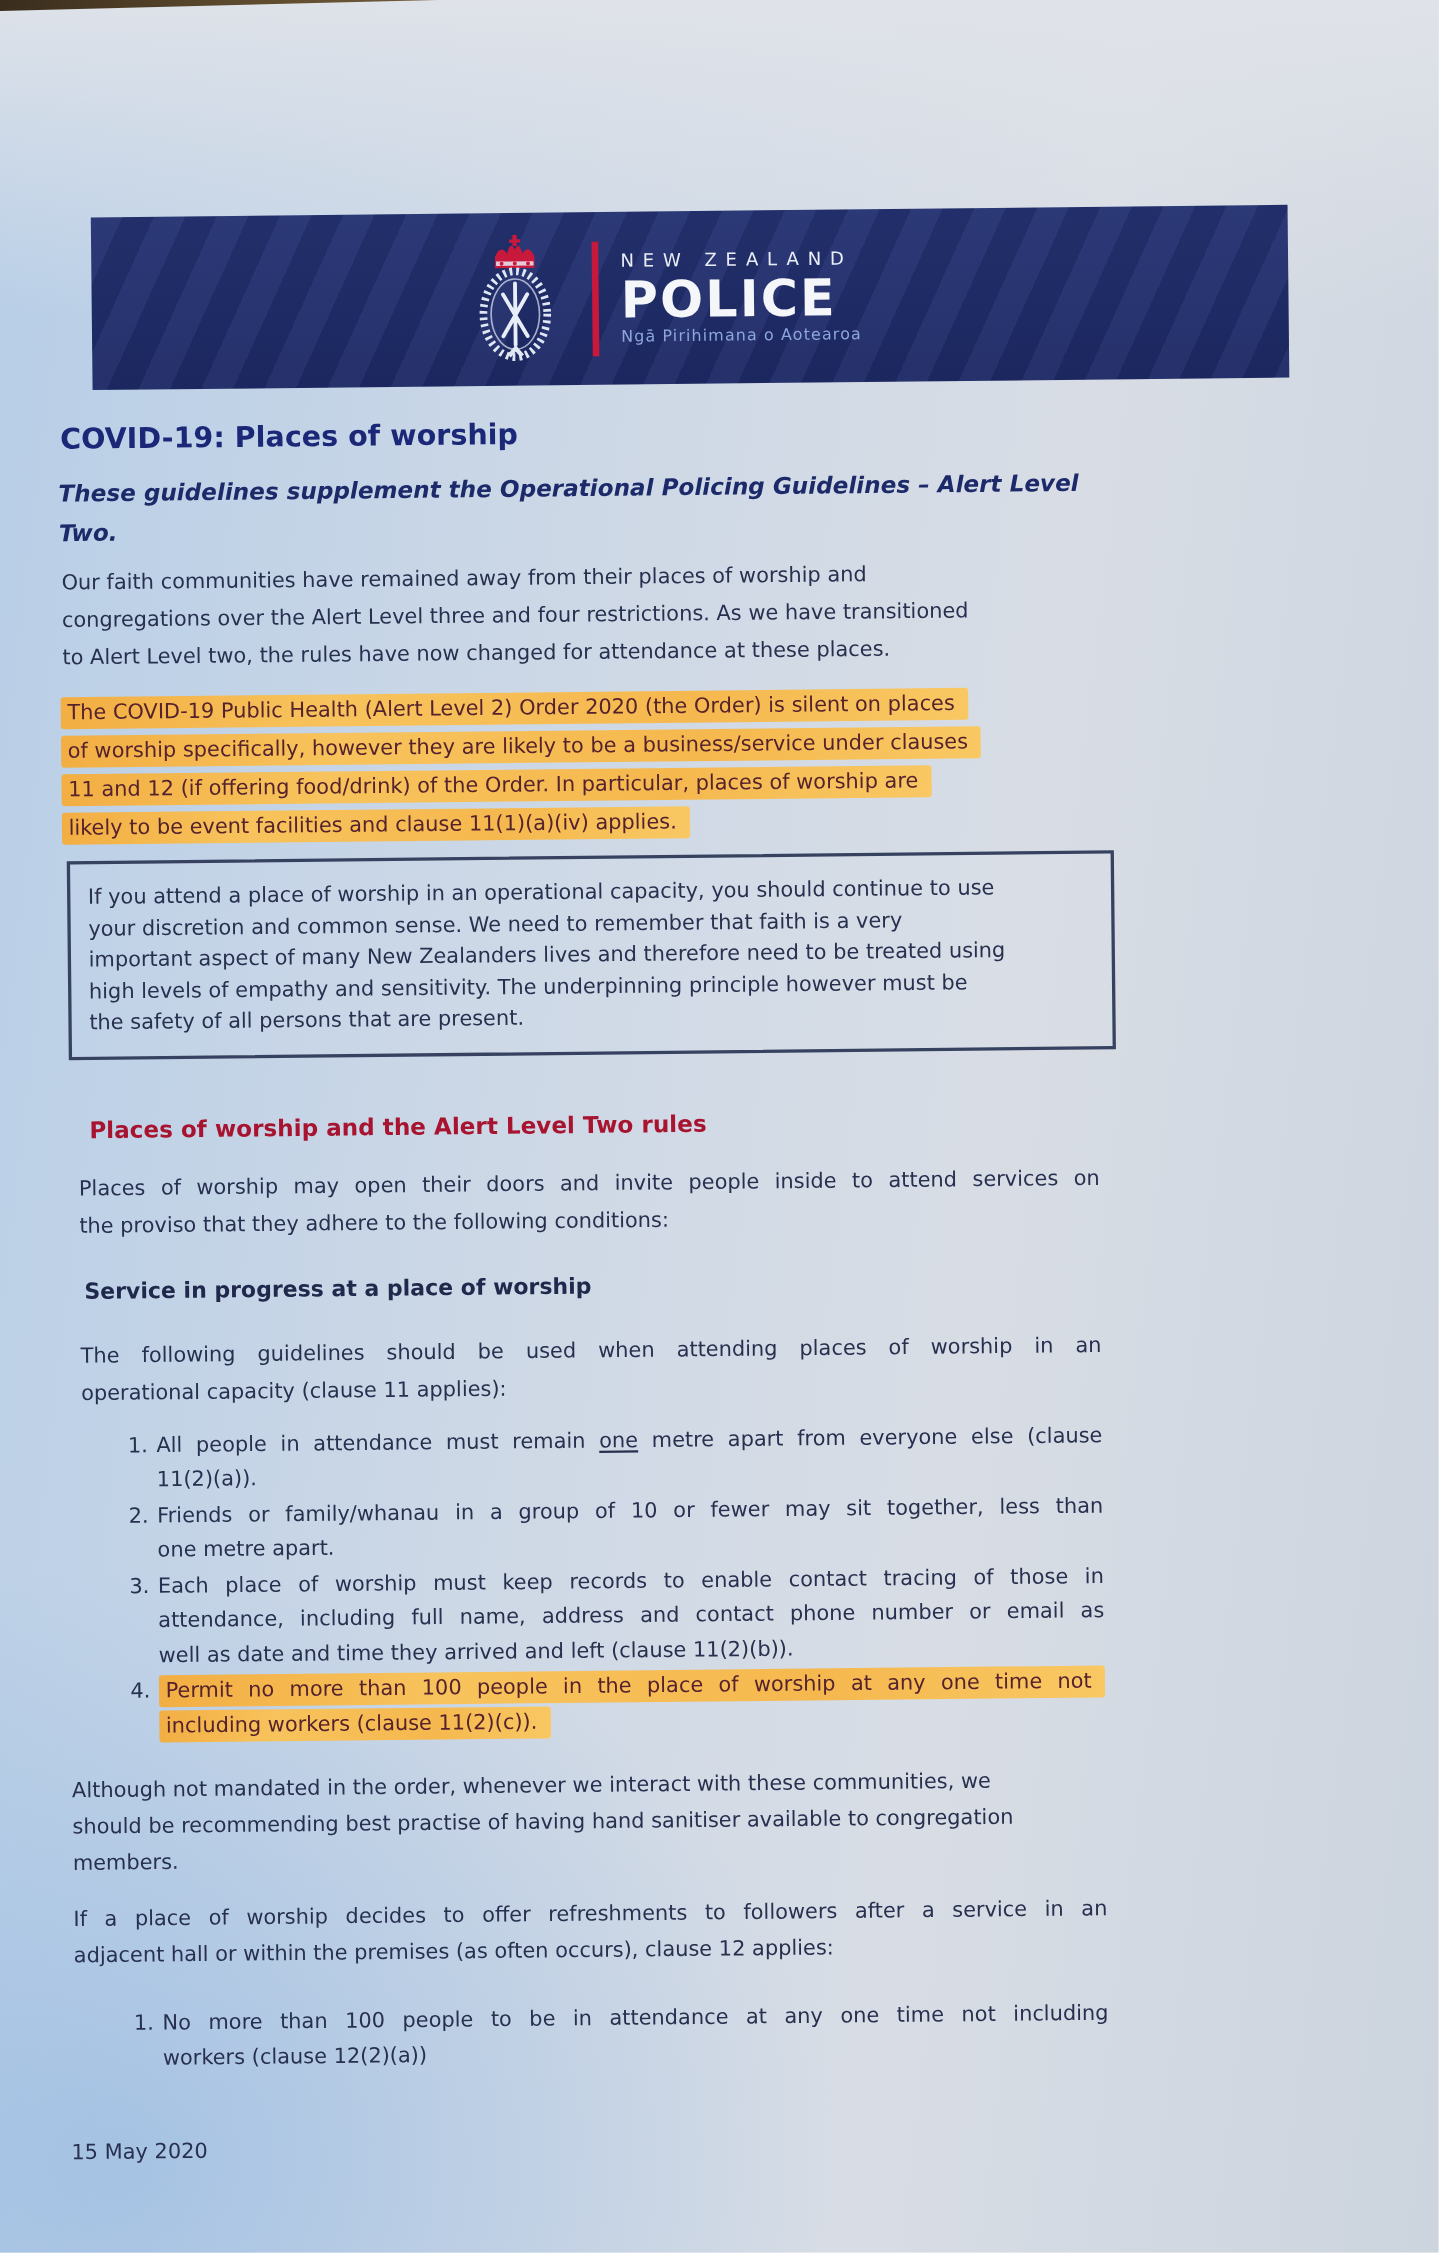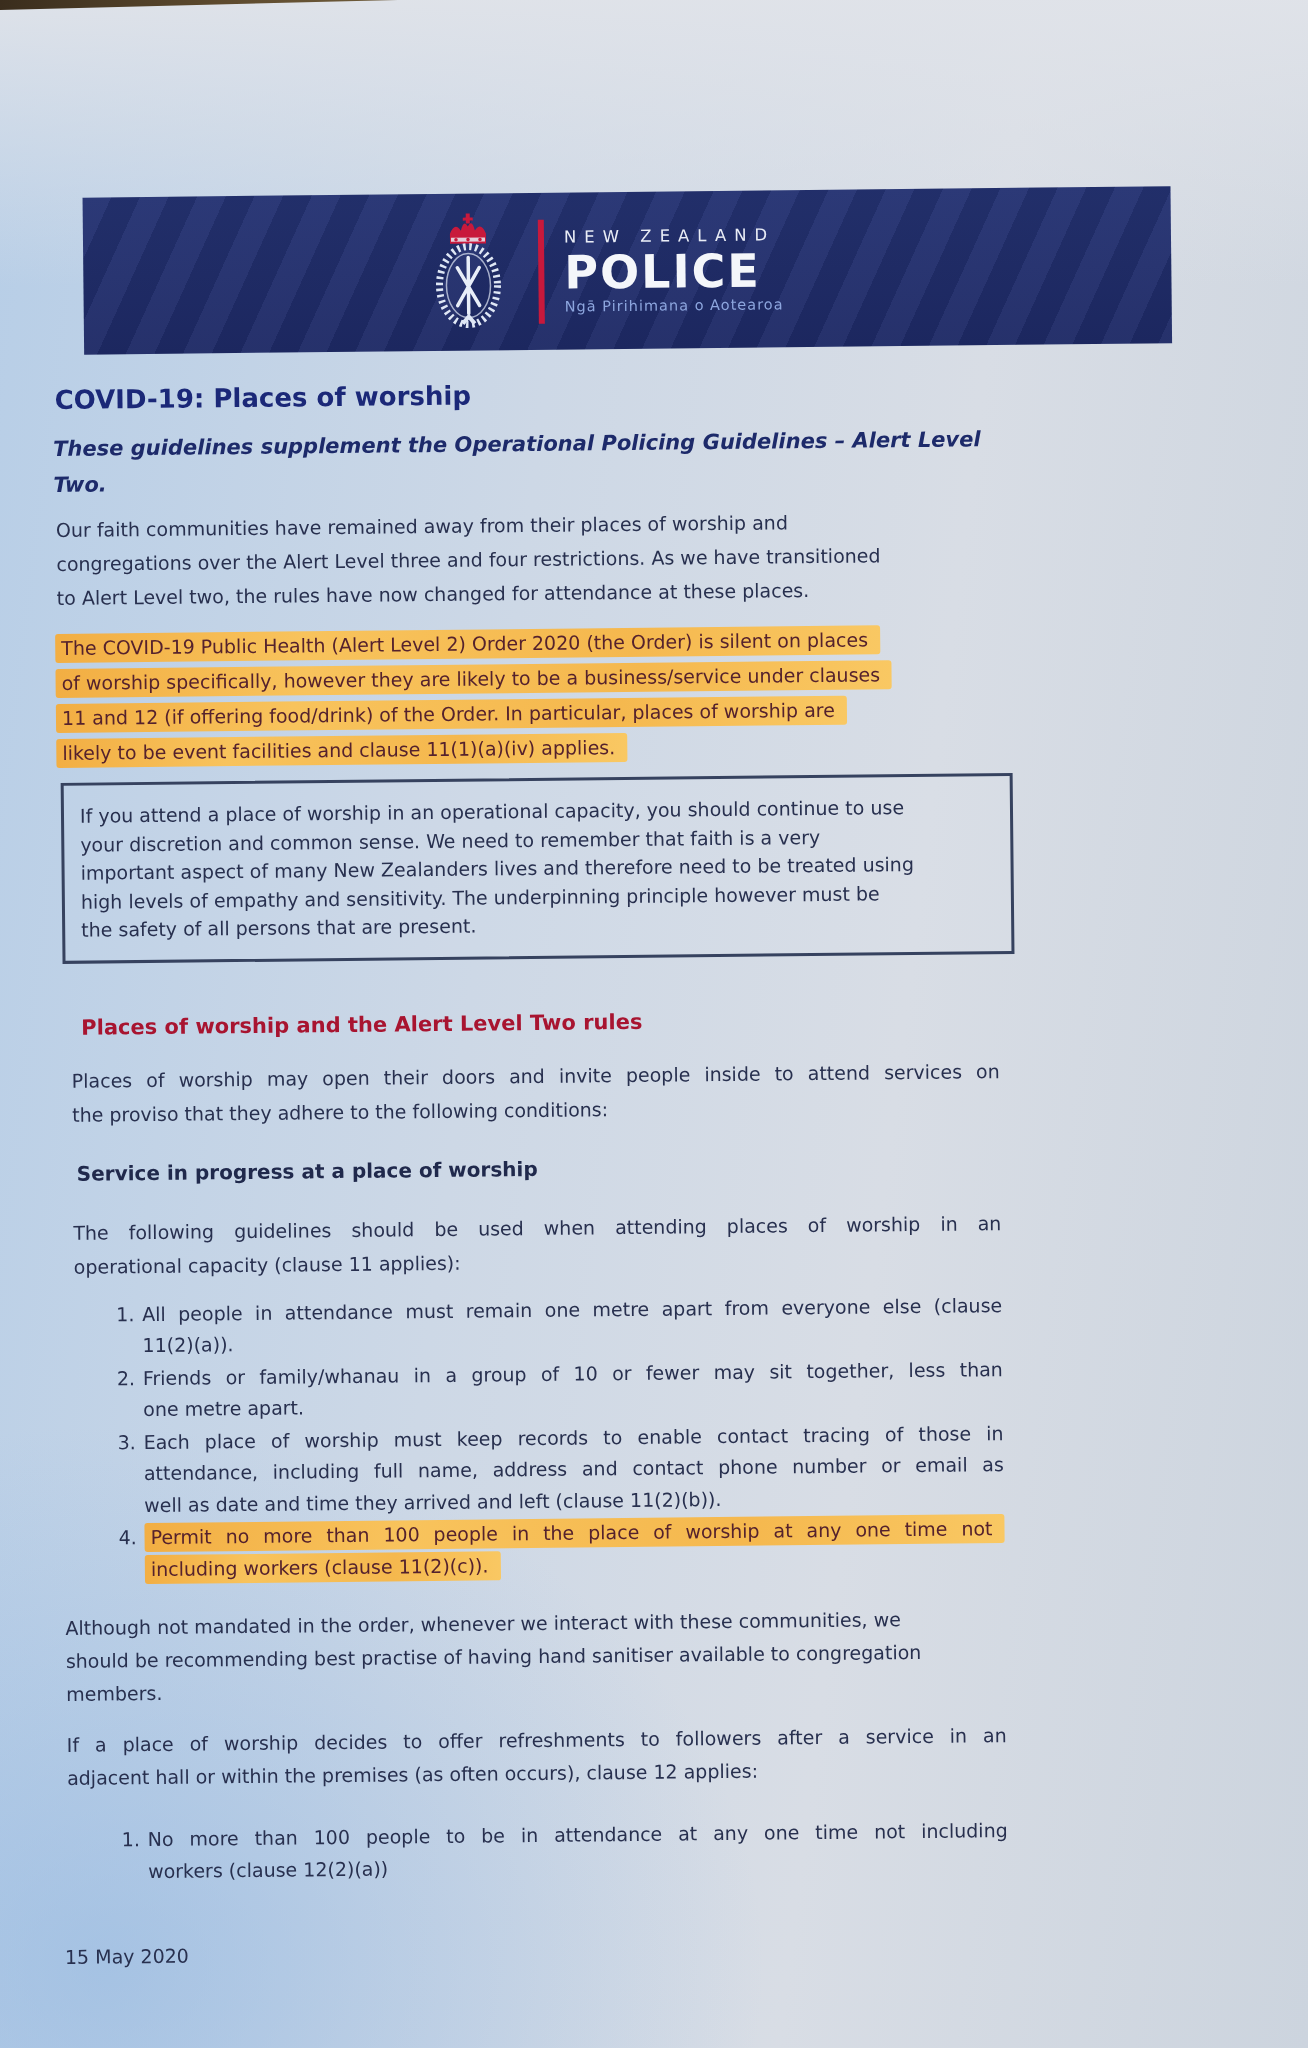--- a/index.html
+++ b/index.html
@@ -54,21 +54,21 @@
     border:3px solid #36425f;padding:16px 18px 16px 16px;line-height:28.5px;
     background:rgba(255,255,255,0.04);
   }
   .red-heading{margin-top:52px;margin-left:22px;font-size:21px;font-weight:bold;color:#a81430;}
   .rules-intro{margin-top:24px;margin-left:12px;line-height:34px;}
   .service-heading{margin-top:30px;margin-left:16px;font-size:20px;font-weight:bold;color:#20294c;}
   .guidelines-intro{margin-top:30px;margin-left:12px;line-height:34px;}
   .nlist{margin-top:16px;line-height:31.5px;}
   .li{position:relative;padding-left:80px;margin-top:1px;}
   .num{position:absolute;left:54px;top:0;}
-  .u{text-decoration-thickness:2px;text-underline-offset:3px;}
+  .u{text-decoration:underline;text-decoration-thickness:2px;text-underline-offset:3px;}
   .sanitiser{margin-top:26px;line-height:33px;}
   .refreshments{margin-top:18px;line-height:33px;}
   .nlist2{margin-top:30px;line-height:31.5px;}
   .date{margin-top:58px;margin-left:-4px;}
 </style>
 </head>
 <body>
 
 <div class="paper">
   <div class="photo-edge"></div>

